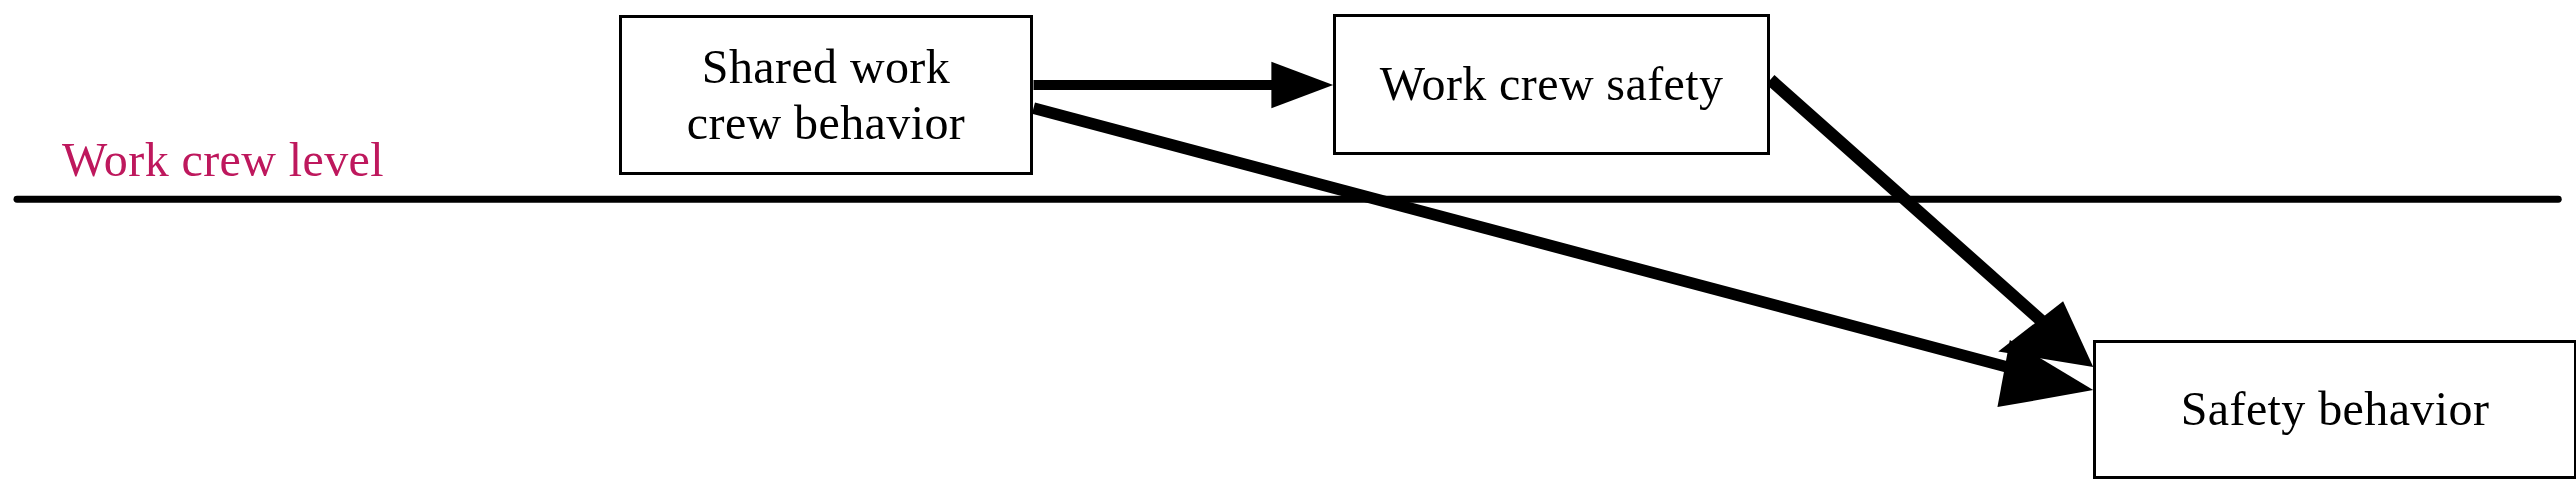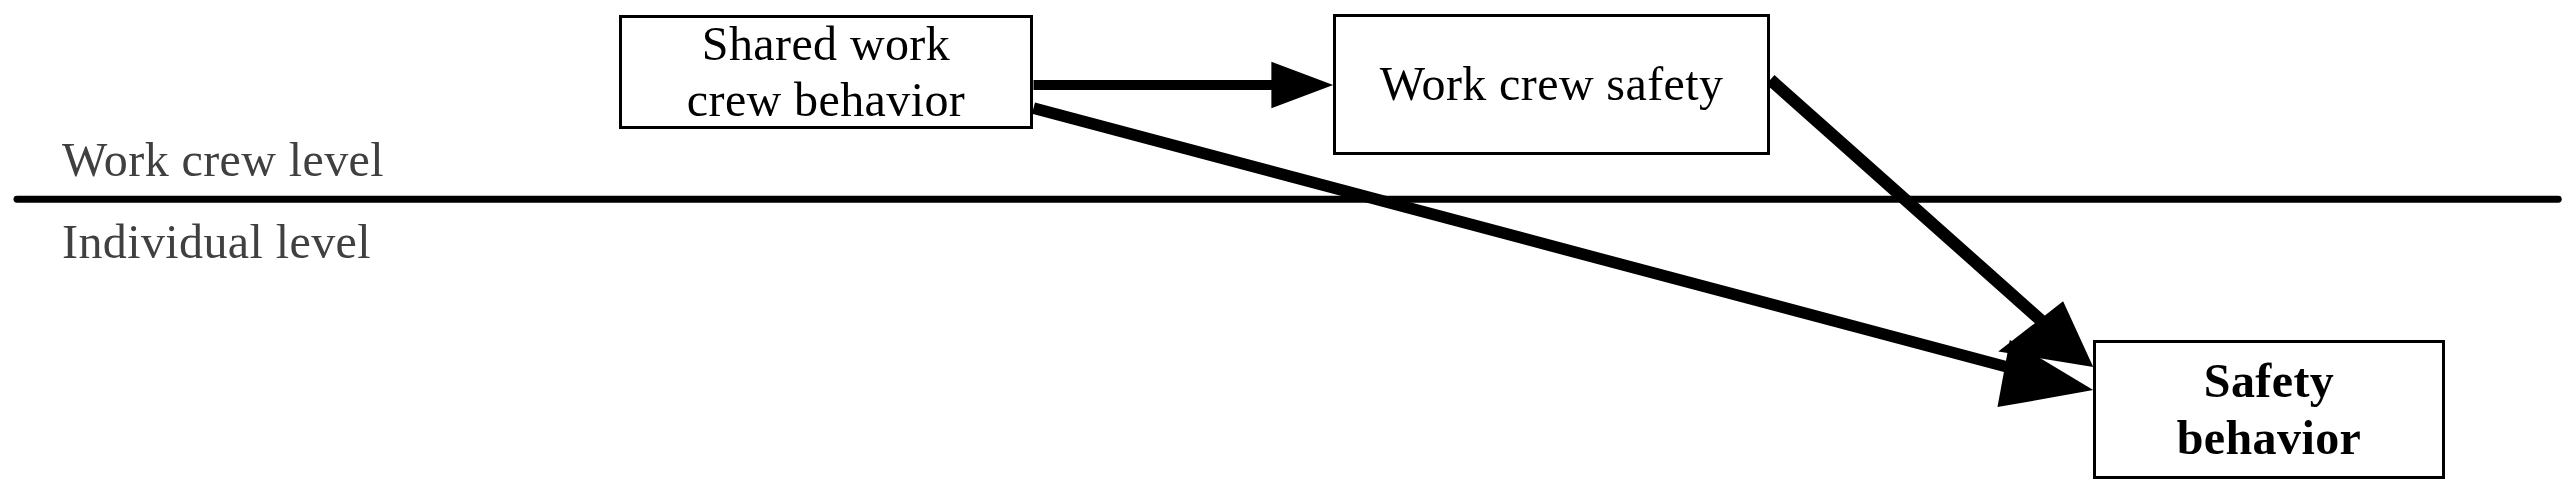--- a/index.html
+++ b/index.html
@@ -40,38 +40,37 @@
     z-index: 3;
   }
   .node-label {
     display: block;
     padding: 0 10.8px;
   }
   #node-shared-work-crew-identity {
     left: 619px;
     top: 15.4px;
     width: 414px;
-    height: 114px;
+    height: 160px;
   }
   #node-work-crew-safety-climate {
     left: 1333px;
     top: 14px;
     width: 437px;
     height: 141px;
   }
   #node-safety-behavior {
     left: 2093px;
     top: 340px;
-    width: 352px;
+    width: 484px;
     height: 139px;
-    font-weight: bold;
   }
   .level-label {
     position: absolute;
-    color: #404040;
+    color: #be185d;
     font-size: 48px;
     line-height: 1;
     white-space: nowrap;
     letter-spacing: 0.4px;
     z-index: 4;
   }
   #label-work-crew-level {
     left: 62px;
     top: 136px;
   }
@@ -100,21 +99,20 @@
     </g>
 
     <g>
       <line x1="2292" y1="103" x2="2655" y2="426" stroke="#000000" stroke-width="16" stroke-linecap="butt"></line>
       <polygon points="2671,390 2710,475 2587,455" fill="#000000"></polygon>
     </g>
   </svg>
 
   <div class="level-label" id="label-work-crew-level">Work crew level</div>
 
-  <div class="level-label" id="label-individual-level">Individual level</div>
 
   <div class="node-box" id="node-shared-work-crew-identity">
     <span class="node-label">
       <span>Shared work</span><br>
       <span>crew behavior</span>
     </span>
   </div>
 
   <div class="node-box" id="node-work-crew-safety-climate">
     <span class="node-label">

